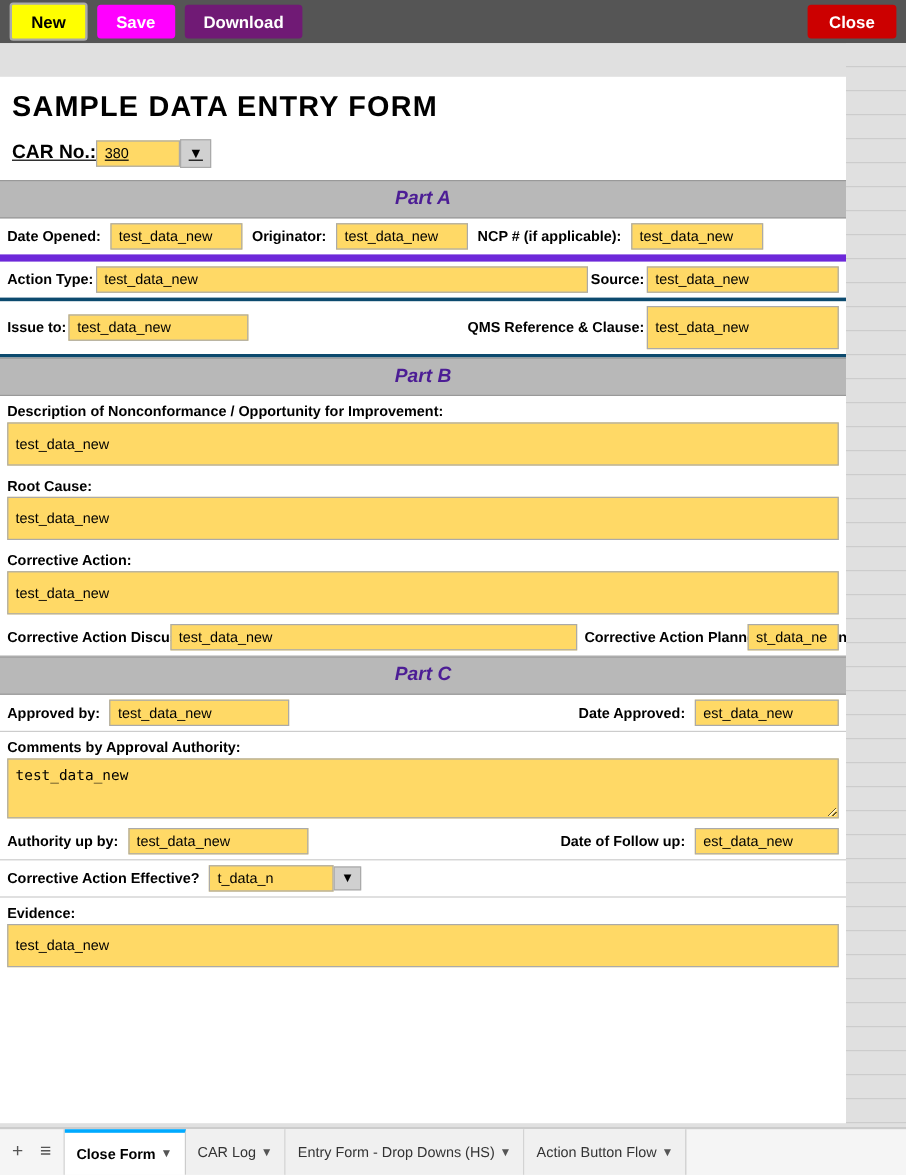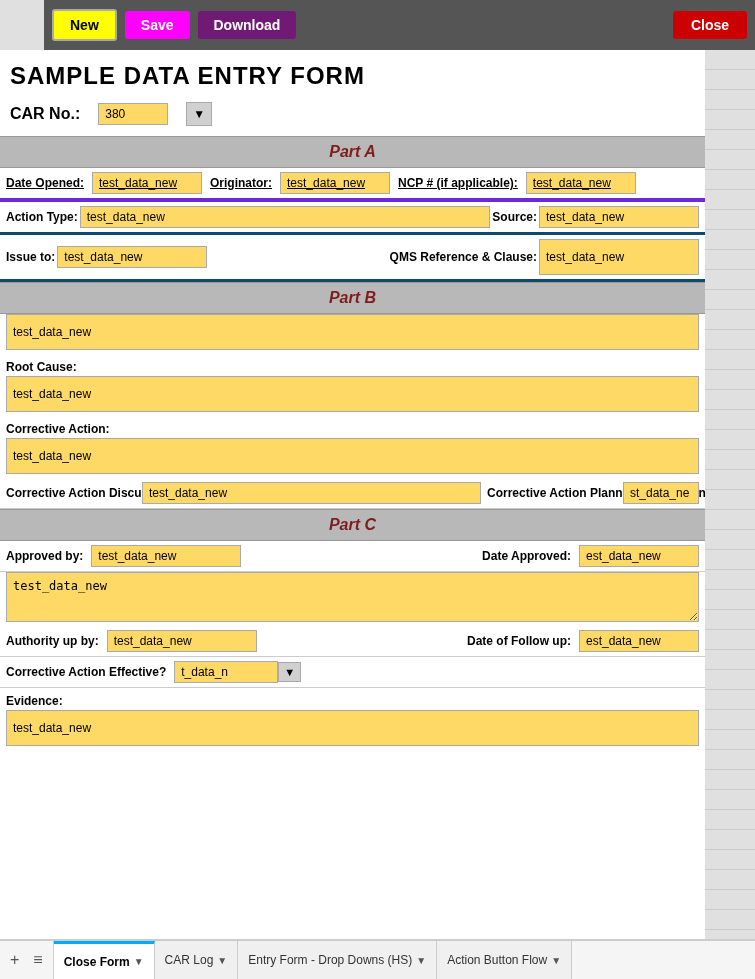--- a/index.html
+++ b/index.html
@@ -12,22 +12,21 @@
       overflow-x: hidden;
     }
 
     
     .toolbar {
       background: #555;
       padding: 6px 8px;
       display: flex;
       align-items: center;
       gap: 8px;
-      height: 50px;
-      margin-left: 44px;
+      height: 36px;
     }
     .btn-new {
       background: #ffff00;
       color: #000;
       font-weight: bold;
       border: 2px solid #aaa;
       padding: 6px 16px;
       font-size: 14px;
       cursor: pointer;
       border-radius: 3px;
@@ -69,21 +68,22 @@
       font-weight: bold;
       padding: 12px 10px 8px 10px;
       color: #000;
       letter-spacing: 1px;
     }
 
     .car-no-row {
       display: flex;
       align-items: center;
       padding: 4px 0 10px 10px;
-      gap: 18px;
+      gap: 0;
+      text-decoration: underline;
     }
     .car-no-label {
       font-size: 16px;
       font-weight: bold;
     }
     .car-no-input {
       background: #ffff99;
       border: 1px solid #aaa;
       padding: 4px 6px;
       font-size: 14px;
@@ -98,21 +98,21 @@
     }
 
     
     .section-header {
       background: #b8b8b8;
       text-align: center;
       font-style: italic;
       font-size: 16px;
       font-weight: bold;
       padding: 6px;
-      color: #7f1d1d;
+      color: #4c1d95;
       border-top: 1px solid #999;
       border-bottom: 1px solid #999;
     }
 
     
     .form-row {
       display: flex;
       align-items: center;
       border-bottom: 3px solid #0c4a6e;
       padding: 4px 6px;
@@ -131,24 +131,23 @@
       font-size: 12px;
     }
     .field-wide {
       flex: 1;
     }
 
     
     .row-date-orig {
       display: flex;
       align-items: center;
-      border-bottom: 4px solid #6d28d9;
+      border-bottom: 6px solid #6d28d9;
       padding: 4px 6px;
       gap: 8px;
-      text-decoration: underline;
     }
 
     
     .full-label-row {
       padding: 6px 6px 2px 6px;
       font-weight: bold;
       font-size: 12px;
     }
     .full-textarea {
       background: #ffd966;
@@ -201,20 +200,21 @@
     }
 
     
     .page-wrapper {
       display: flex;
       background: #e0e0e0;
     }
     .left-col {
       width: 705px;
       background: #fff;
+      margin-top: 28px;
     }
     .right-col {
       flex: 1;
       background: #e0e0e0;
     }
     .grid-line {
       height: 20px;
       border-bottom: 1px solid #ccc;
     }
 
@@ -313,20 +313,21 @@
 
     <div class="form-row">
       <span class="form-row-label">Issue to:</span>
       <input class="field-input" type="text" value="test_data_new" style="width: 150px;">
       <span class="form-row-label" style="text-align:right; margin-left:auto;">QMS Reference &amp; Clause:</span>
       <input class="field-input" type="text" value="test_data_new" style="width: 160px; height: 36px;">
     </div>
 
     <div class="section-header">Part B</div>
 
+    <div class="full-label-row">Description of Nonconformance / Opportunity for Improvement:</div>
     <input class="full-textarea" type="text" value="test_data_new" style="">
 
     <div class="full-label-row">Root Cause:</div>
     <input class="full-textarea" type="text" value="test_data_new" style="">
 
     <div class="full-label-row">Corrective Action:</div>
     <input class="full-textarea" type="text" value="test_data_new" style="">
 
     <div class="part-b-bottom">
       <div class="part-b-bottom-left">
@@ -341,20 +342,21 @@
 
     <div class="section-header">Part C</div>
 
     <div class="part-c-row">
       <span class="form-row-label">Approved by:</span>
       <input class="field-input" type="text" value="test_data_new" style="width: 150px;">
       <span class="form-row-label" style="margin-left:auto;">Date Approved:</span>
       <input class="field-input" type="text" value="est_data_new" style="width: 120px;">
     </div>
 
+    <div class="full-label-row">Comments by Approval Authority:</div>
     <textarea class="comments-area" style="">test_data_new</textarea>
 
     <div class="part-c-row">
       <span class="form-row-label">Authority up by:</span>
       <input class="field-input" type="text" value="test_data_new" style="width: 150px;">
       <span class="form-row-label" style="margin-left:auto;">Date of Follow up:</span>
       <input class="field-input" type="text" value="est_data_new" style="width: 120px;">
     </div>
 
     <div class="part-c-row">

